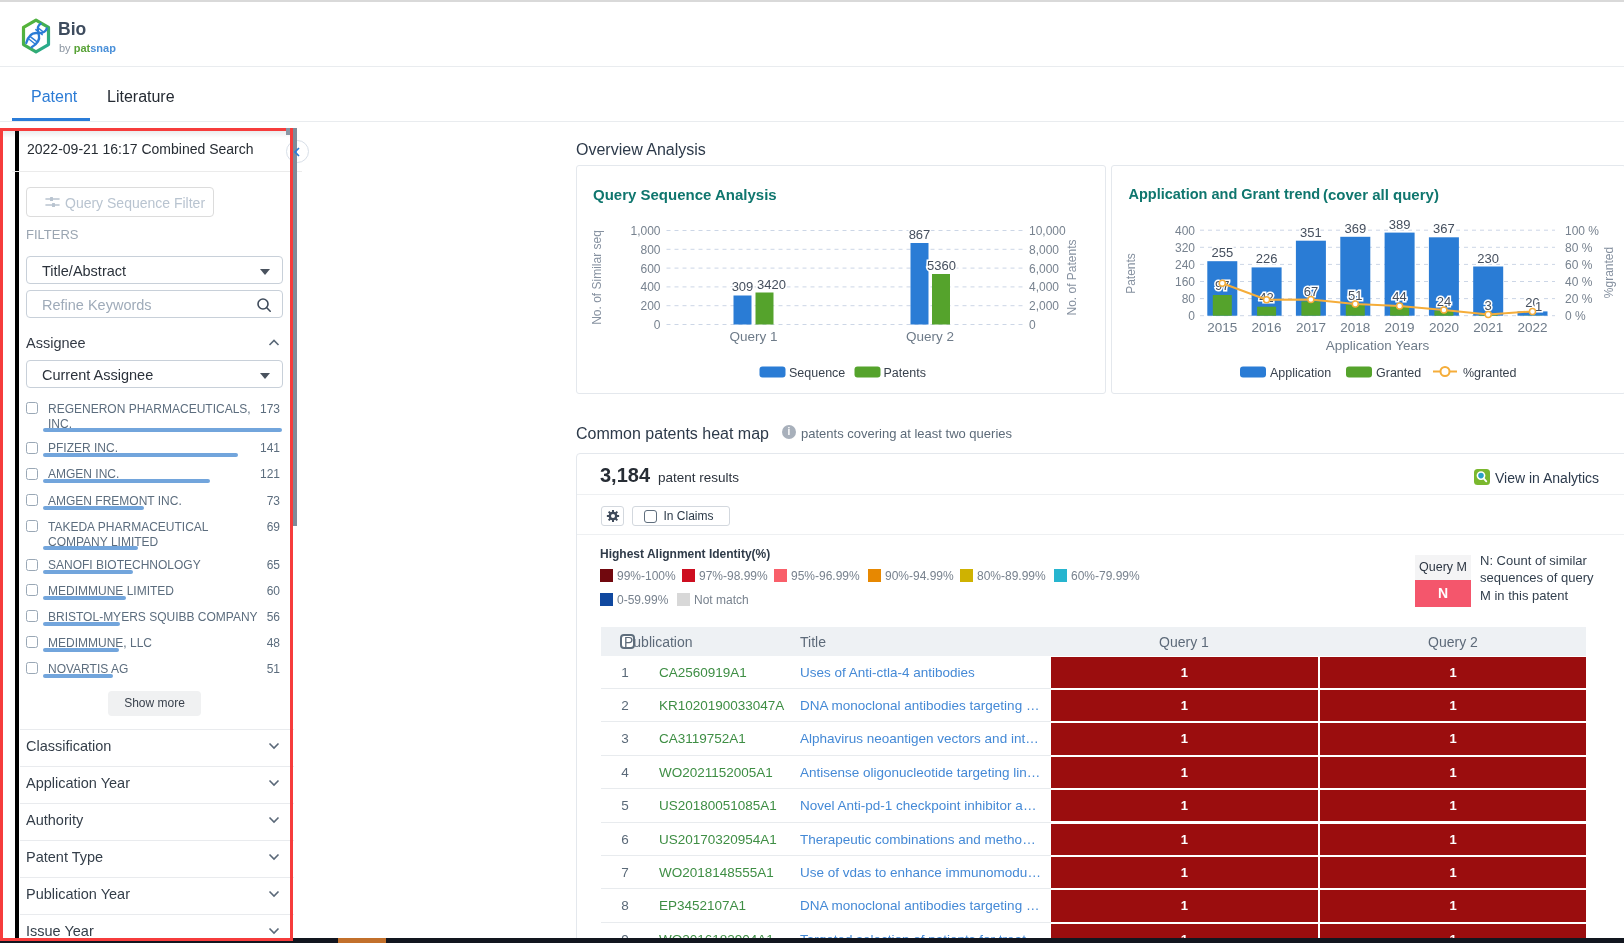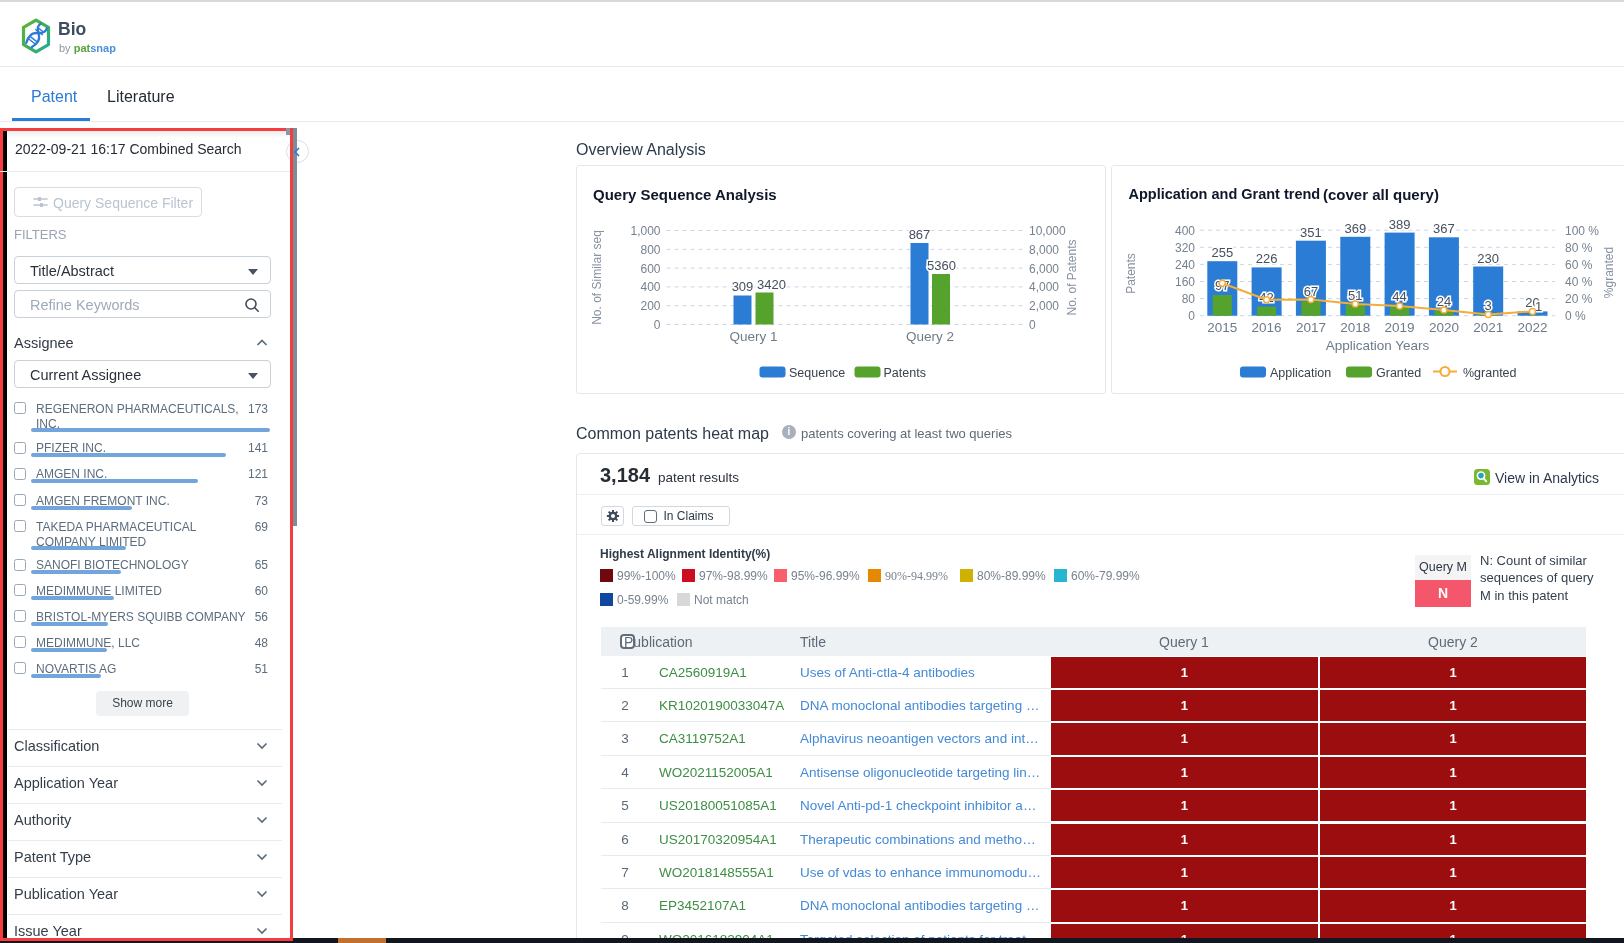--- a/index.html
+++ b/index.html
@@ -15,21 +15,21 @@
 .th { position:absolute; font-size:14px; color:#5d6a79; }
 .thcb { position:absolute; left:619.5px; top:634px; width:15px; height:15px; border:2px solid #5f6e7d; border-radius:4px; background:#fff; }
 .tnum { position:absolute; left:601px; width:48px; text-align:center; font-size:13.5px; color:#5a6978; }
 .tpub { position:absolute; left:659px; font-size:13.5px; color:#3e8e44; }
 .ttit { position:absolute; left:800px; font-size:13.5px; color:#4489d6; white-space:nowrap; }
 .redc { position:absolute; background:#9b0d0e; color:#fff; font-size:13px; font-weight:bold; text-align:center; }
 .redc span { position:relative; top:8px; }
 .lsq { position:absolute; width:13px; height:13px; }
 .llab { position:absolute; font-size:12px; color:#78828e; }
 .card { position:absolute; background:#fff; border:1px solid #e4e8ed; border-radius:3px; }
-.ctitle { position:absolute; left:16.5px; top:20px; font-size:15px; font-weight:bold; color:#0f172a; }
+.ctitle { position:absolute; left:16.5px; top:20px; font-size:15px; font-weight:bold; color:#0f766e; }
 </style></head>
 <body>
 <div id="page">
 
 <div style="position:absolute;left:0;top:0;width:1624px;height:2px;background:#d9d9d9;"></div>
 <svg style="position:absolute;left:20px;top:18px;" width="32" height="36" viewBox="0 0 32 36">
 <defs>
         <linearGradient id="hexg" x1="0" y1="0" x2="1" y2="1">
 <stop offset="0" stop-color="#5cb531"></stop>
           <stop offset="0.55" stop-color="#3fae56"></stop>
@@ -203,21 +203,21 @@
 <div style="position:absolute;left:576.5px;top:533.5px;width:1047px;height:1px;background:#eef0f2;"></div>
 
 <div style="position:absolute;left:600px;top:546.5px;font-size:12px;font-weight:bold;color:#2f3b49;">Highest Alignment Identity(%)</div>
 <div class="lsq" style="left:600px;top:568.5px;background:#71080e;"></div>
     <div class="llab" style="left:617px;top:568.5px;">99%-100%</div>
     <div class="lsq" style="left:682px;top:568.5px;background:#cd0e20;"></div>
     <div class="llab" style="left:699px;top:568.5px;">97%-98.99%</div>
     <div class="lsq" style="left:774px;top:568.5px;background:#f95f6a;"></div>
     <div class="llab" style="left:791px;top:568.5px;">95%-96.99%</div>
     <div class="lsq" style="left:868px;top:568.5px;background:#e78801;"></div>
-    <div class="llab" style="left:885px;top:568.5px;font-family:Liberation Serif, serif;">90%-94.99%</div>
+    <div class="llab" style="left:885px;top:568.5px;">90%-94.99%</div>
     <div class="lsq" style="left:960px;top:568.5px;background:#cfb201;"></div>
     <div class="llab" style="left:977px;top:568.5px;">80%-89.99%</div>
     <div class="lsq" style="left:1054px;top:568.5px;background:#27b5cf;"></div>
     <div class="llab" style="left:1071px;top:568.5px;">60%-79.99%</div>
     <div class="lsq" style="left:600px;top:592.5px;background:#10489f;"></div>
     <div class="llab" style="left:617px;top:592.5px;text-align:center;">0-59.99%</div>
     <div class="lsq" style="left:677px;top:592.5px;background:#d8d8d8;"></div>
     <div class="llab" style="left:694px;top:592.5px;">Not match</div>
 
 <div style="position:absolute;left:1415px;top:555px;width:56px;height:24.5px;background:#f4f4f5;font-size:12.5px;color:#2d3643;text-align:center;line-height:24.5px;">Query M</div>
@@ -279,21 +279,21 @@
     <div class="redc" style="left:1051px;top:890.3px;width:266.5px;height:31.4px;"><span>1</span></div>
     <div class="redc" style="left:1320px;top:890.3px;width:266px;height:31.4px;"><span>1</span></div>
     <div class="tnum" style="top:931.7px;">9</div>
     <div class="tpub" style="top:931.7px;">WO2016182904A1</div>
     <div class="ttit" style="top:931.7px;">Targeted selection of patients for treat…</div>
     <div class="redc" style="left:1051px;top:923.7px;width:266.5px;height:31.4px;"><span>1</span></div>
     <div class="redc" style="left:1320px;top:923.7px;width:266px;height:31.4px;"><span>1</span></div>
 
 <div style="position:absolute;left:0px;top:127.5px;width:293px;height:813px;border:3px solid #f63c3c;background:#fff;z-index:5;"></div>
 <div style="position:absolute;left:3px;top:130.5px;width:287px;height:807px;background:#fff;z-index:6;"></div>
-<div id="sb" style="position:absolute;left:0;top:0;width:293px;height:761px;z-index:7;">
+<div id="sb" style="position:absolute;left:12px;top:0;width:293px;height:761px;z-index:7;">
 <div style="position:absolute;left:2.5px;top:130.5px;width:4.5px;height:807.5px;background:#000;"></div>
 <div style="position:absolute;left:15px;top:141px;font-size:14px;color:#262c33;">2022-09-21 16:17 Combined Search</div>
 <div style="position:absolute;left:0px;top:171px;width:290px;height:1px;background:#ebebeb;"></div>
 <div style="position:absolute;left:14px;top:187px;width:188px;height:30px;border:1px solid #dcdcdc;border-radius:4px;"></div>
 <div style="position:absolute;left:33px;top:195px;"><svg width="15" height="14" viewBox="0 0 15 14">
 <g stroke="#b9c4d0" stroke-width="1.6" stroke-linecap="round">
 <line x1="1" y1="4" x2="5" y2="4"></line>
             <line x1="8" y1="4" x2="14" y2="4"></line>
 <line x1="1" y1="10" x2="7" y2="10"></line>
             <line x1="10" y1="10" x2="14" y2="10"></line>

